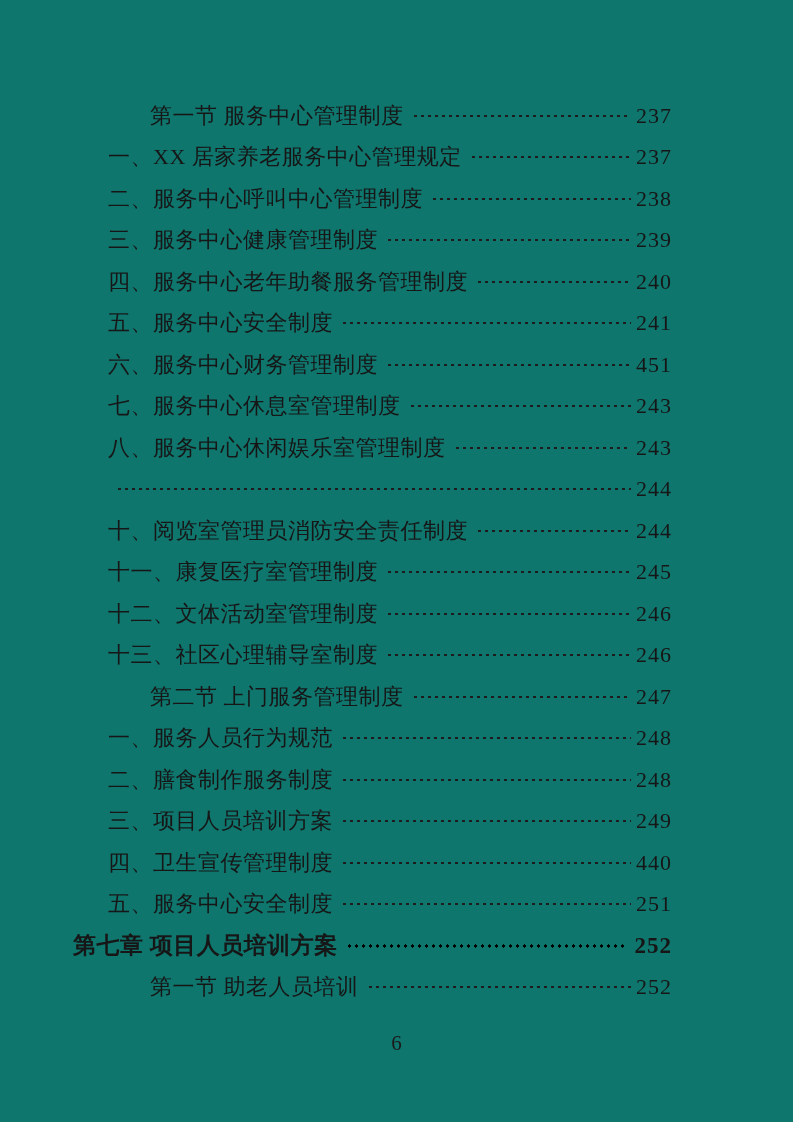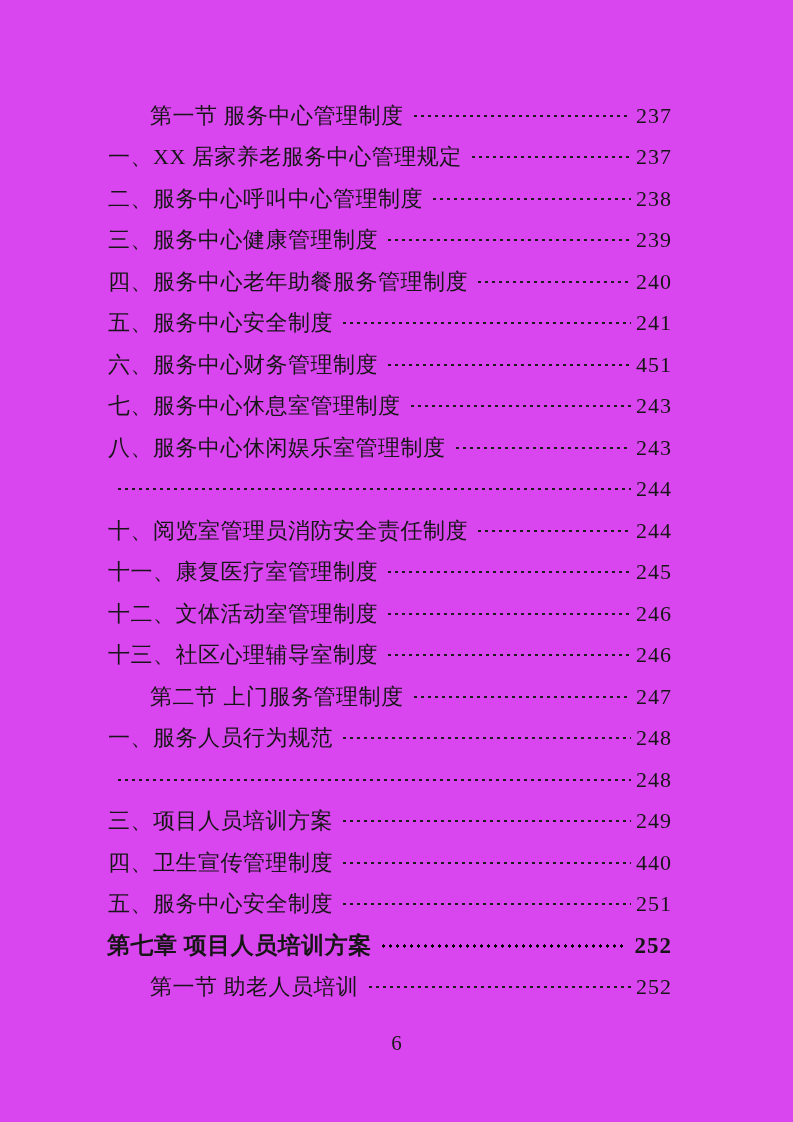--- a/index.html
+++ b/index.html
@@ -4,21 +4,21 @@
 <style>
   html, body {
     margin: 0;
     padding: 0;
     background: #ffffff;
   }
   .page {
     position: relative;
     width: 793px;
     height: 1122px;
-    background: #d946ef;
+    background: #0f766e;
     overflow: hidden;
     font-family: "Liberation Serif", "DejaVu Serif", serif;
     color: #161616;
   }
   .toc {
     position: absolute;
     top: 95px;
     left: 0;
     width: 100%;
   }
@@ -27,21 +27,21 @@
     align-items: center;
     height: 41.5px;
     box-sizing: border-box;
     padding-right: 121px;
     font-size: 22px;
     line-height: 1;
   }
   .toc-row.section { padding-left: 150px; }
   .toc-row.item    { padding-left: 108px; }
   .toc-row.chapter {
-    padding-left: 107px;
+    padding-left: 73px;
     font-weight: bold;
     font-size: 23px;
     justify-content: flex-end;
   }
   .toc-label {
     white-space: nowrap;
     letter-spacing: 0.5px;
   }
   .toc-leader {
     flex: 1 1 auto;
@@ -151,20 +151,21 @@
       <span class="toc-label">第二节 上门服务管理制度</span>
       <span class="toc-leader"></span>
       <span class="toc-page">247</span>
     </div>
       <div class="toc-row item">
       <span class="toc-label">一、服务人员行为规范</span>
       <span class="toc-leader"></span>
       <span class="toc-page">248</span>
     </div>
       <div class="toc-row item">
+      <span class="toc-label">二、膳食制作服务制度</span>
       <span class="toc-leader"></span>
       <span class="toc-page">248</span>
     </div>
       <div class="toc-row item">
       <span class="toc-label">三、项目人员培训方案</span>
       <span class="toc-leader"></span>
       <span class="toc-page">249</span>
     </div>
       <div class="toc-row item">
       <span class="toc-label">四、卫生宣传管理制度</span>

